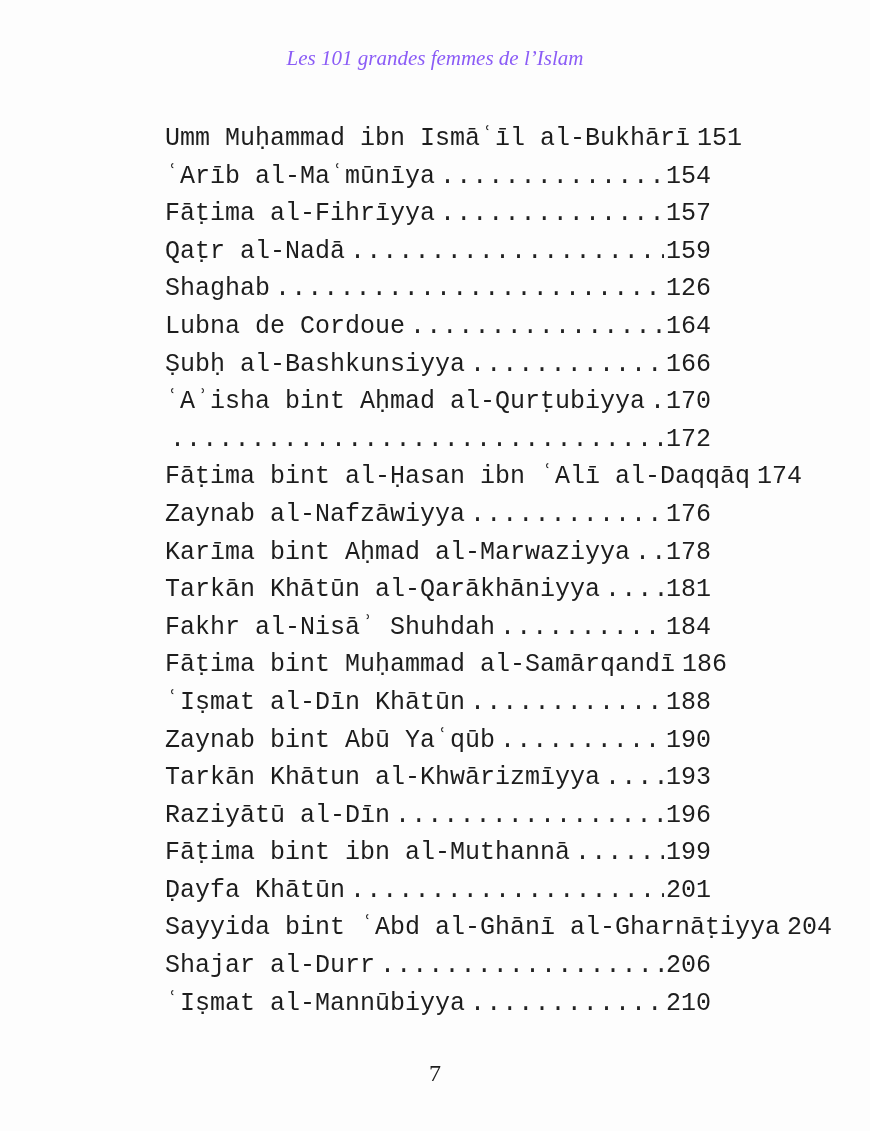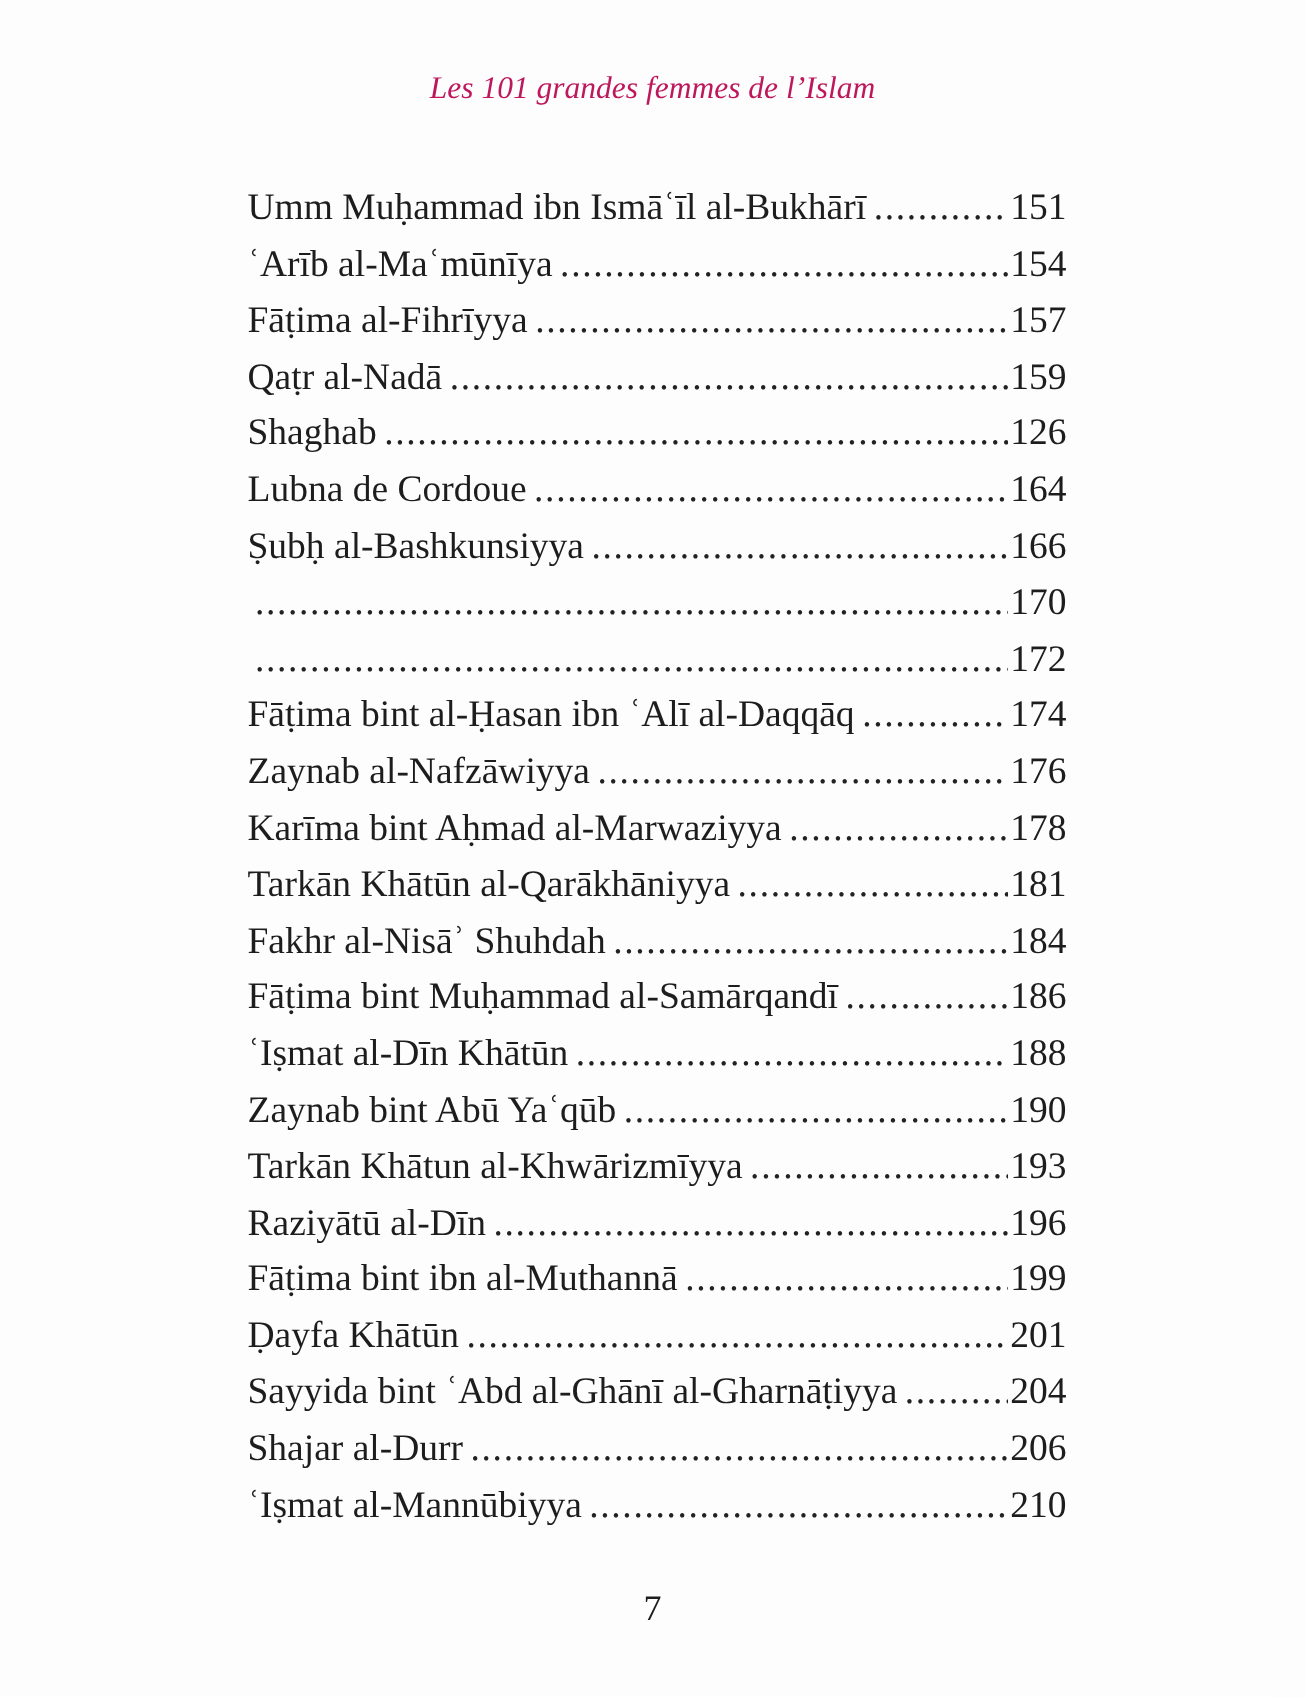--- a/index.html
+++ b/index.html
@@ -18,27 +18,28 @@
   }
   .running-header {
     position: absolute;
     top: 45px;
     left: 0;
     width: 100%;
     text-align: center;
     font-style: italic;
     font-size: 21px;
     line-height: 26px;
-    color: #be185d;
+    color: #8b5cf6;
   }
   .toc {
     position: absolute;
     top: 104px;
     left: 165px;
     width: 546px;
+    font-family: Liberation Mono, monospace;
   }
   .toc-row {
     display: flex;
     align-items: baseline;
     height: 37.6px;
     line-height: 37.6px;
     font-size: 25px;
     white-space: nowrap;
   }
   .toc-title {
@@ -111,20 +112,21 @@
     <span class="toc-page">164</span>
   </div>
 
   <div class="toc-row">
     <span class="toc-title">Ṣubḥ al-Bashkunsiyya</span>
     <span class="leader"></span>
     <span class="toc-page">166</span>
   </div>
 
   <div class="toc-row">
+    <span class="toc-title">ʿAʾisha bint Aḥmad al-Qurṭubiyya</span>
     <span class="leader"></span>
     <span class="toc-page">170</span>
   </div>
 
   <div class="toc-row">
     <span class="leader"></span>
     <span class="toc-page">172</span>
   </div>
 
   <div class="toc-row">

